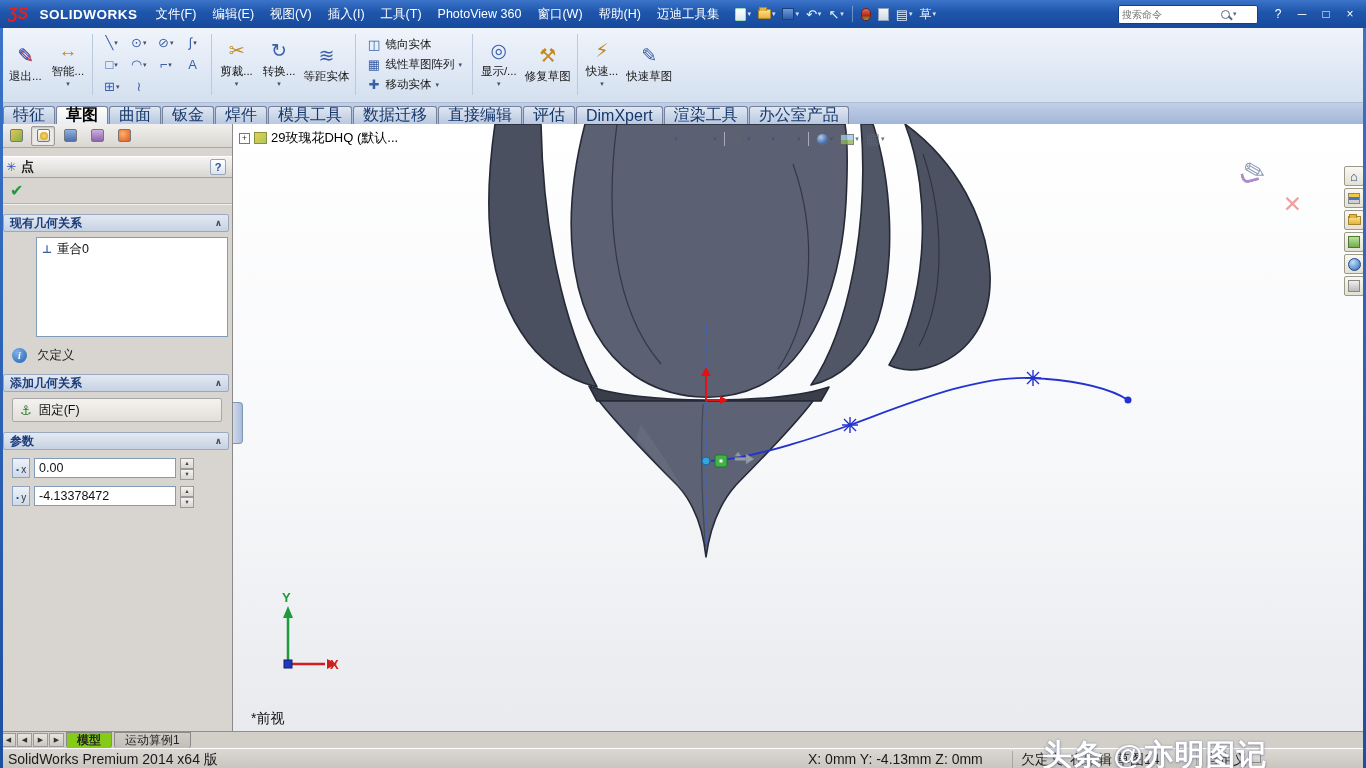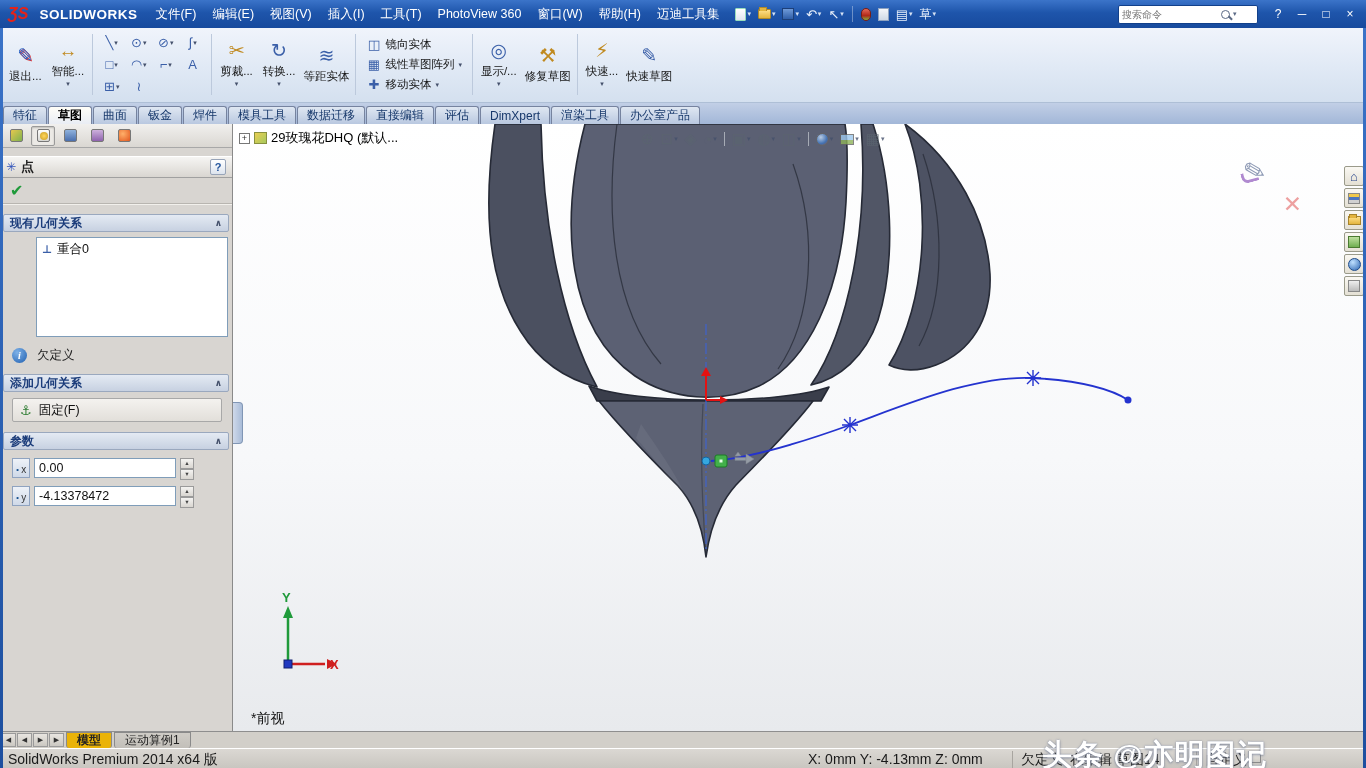--- a/index.html
+++ b/index.html
@@ -58,21 +58,21 @@
   .skc{ display:flex; align-items:center; justify-content:center; gap:1px; font-size:13px; color:#3a5fa8; border-radius:2px; }
   .rb-col{ display:flex; flex-direction:column; justify-content:center; gap:3px; padding:0 4px; }
   .rb-row{ display:flex; align-items:center; gap:4px; font-size:11.5px; color:#161616; padding:1px 3px; border-radius:2px; }
   .sico{ font-size:13px; color:#3a5fa8; width:15px; text-align:center; }
 
   
   .tabbar{ position:absolute; left:0; top:103px; right:0; height:21px; z-index:40;
     background:linear-gradient(#c2cfe6,#a2b7d8); display:flex; align-items:flex-end; padding-left:3px; }
   .ctab{ height:18px; display:flex; align-items:center; padding:0 9px; margin-right:1px;
     border:1px solid #76839f; border-bottom:none; border-radius:3px 3px 0 0;
-    background:linear-gradient(#dfe7f2,#b9c8e0); color:#17386b; font-size:12px; white-space:nowrap; cursor:default; }
+    background:linear-gradient(#dfe7f2,#b9c8e0); color:#17386b; font-size:16px; white-space:nowrap; cursor:default; }
   .ctab.active{ background:linear-gradient(#fffef8,#e9edf4); color:#000; font-weight:bold; }
 
   
   .panel{ position:absolute; left:0; top:124px; width:233px; height:607px; background:#d8d5d1;
     border-right:1px solid #8a8a8a; z-index:30; }
   .pm-tabs{ height:24px; background:linear-gradient(#f1f0ee,#dad7d2); border-bottom:1px solid #a8a8a8;
     display:flex; align-items:center; gap:3px; padding:0 4px; }
   .pmt{ width:24px; height:20px; display:flex; align-items:center; justify-content:center; border:1px solid transparent; border-radius:2px; }
   .pmt.active{ background:#eceae6; border-color:#9a9a9a; box-shadow:inset 0 1px 2px rgba(0,0,0,.2); }
   .pmt i{ display:block; width:13px; height:13px; border:1px solid #777; border-radius:2px; }
@@ -144,21 +144,21 @@
   .tp-panel{ width:12px; height:12px; background:linear-gradient(#eee,#bbb); border:1px solid #888; }
   .view-label{ position:absolute; left:18px; top:586px; font-size:14px; color:#111; z-index:14; }
 
   
   .modeltabs{ position:absolute; left:0; top:731px; right:0; height:17px; background:#d2cfc9;
     border-top:1px solid #8e8e8e; display:flex; align-items:center; z-index:30; }
   .mnav{ width:15px; height:14px; margin-left:1px; background:linear-gradient(#e8e5e0,#cbc8c2); border:1px solid #9a9a9a;
     font-size:7px; color:#333; display:flex; align-items:center; justify-content:center; }
   .mtab{ height:16px; display:flex; align-items:center; padding:0 10px; font-size:12px; color:#222;
     border:1px solid #8a8a8a; border-bottom:none; margin-left:2px; background:linear-gradient(#cfccc6,#c2bfb9); border-radius:0 0 3px 3px; }
-  .mtab.active{ background:#eab308; font-weight:bold; border-radius:0 0 3px 3px; }
+  .mtab.active{ background:#84cc16; font-weight:bold; border-radius:0 0 3px 3px; }
 
   
   .statusbar{ position:absolute; left:0; top:748px; right:0; height:20px; z-index:30;
     background:linear-gradient(#dbd8d3,#c9c6c0); border-top:1px solid #fff; font-size:14px; color:#1a1a1a; }
   .statusbar span{ position:absolute; top:2px; white-space:nowrap; }
   .sb-left{ left:8px; }
   .sb-coords{ left:808px; }
   .sb-state{ left:1012px; padding-left:8px; border-left:1px solid #a8a5a0; }
   .sb-edit{ left:1062px; padding-left:8px; }
   .sb-custom{ left:1196px; padding-left:8px; border-left:1px solid #a8a5a0;text-align:right; }

